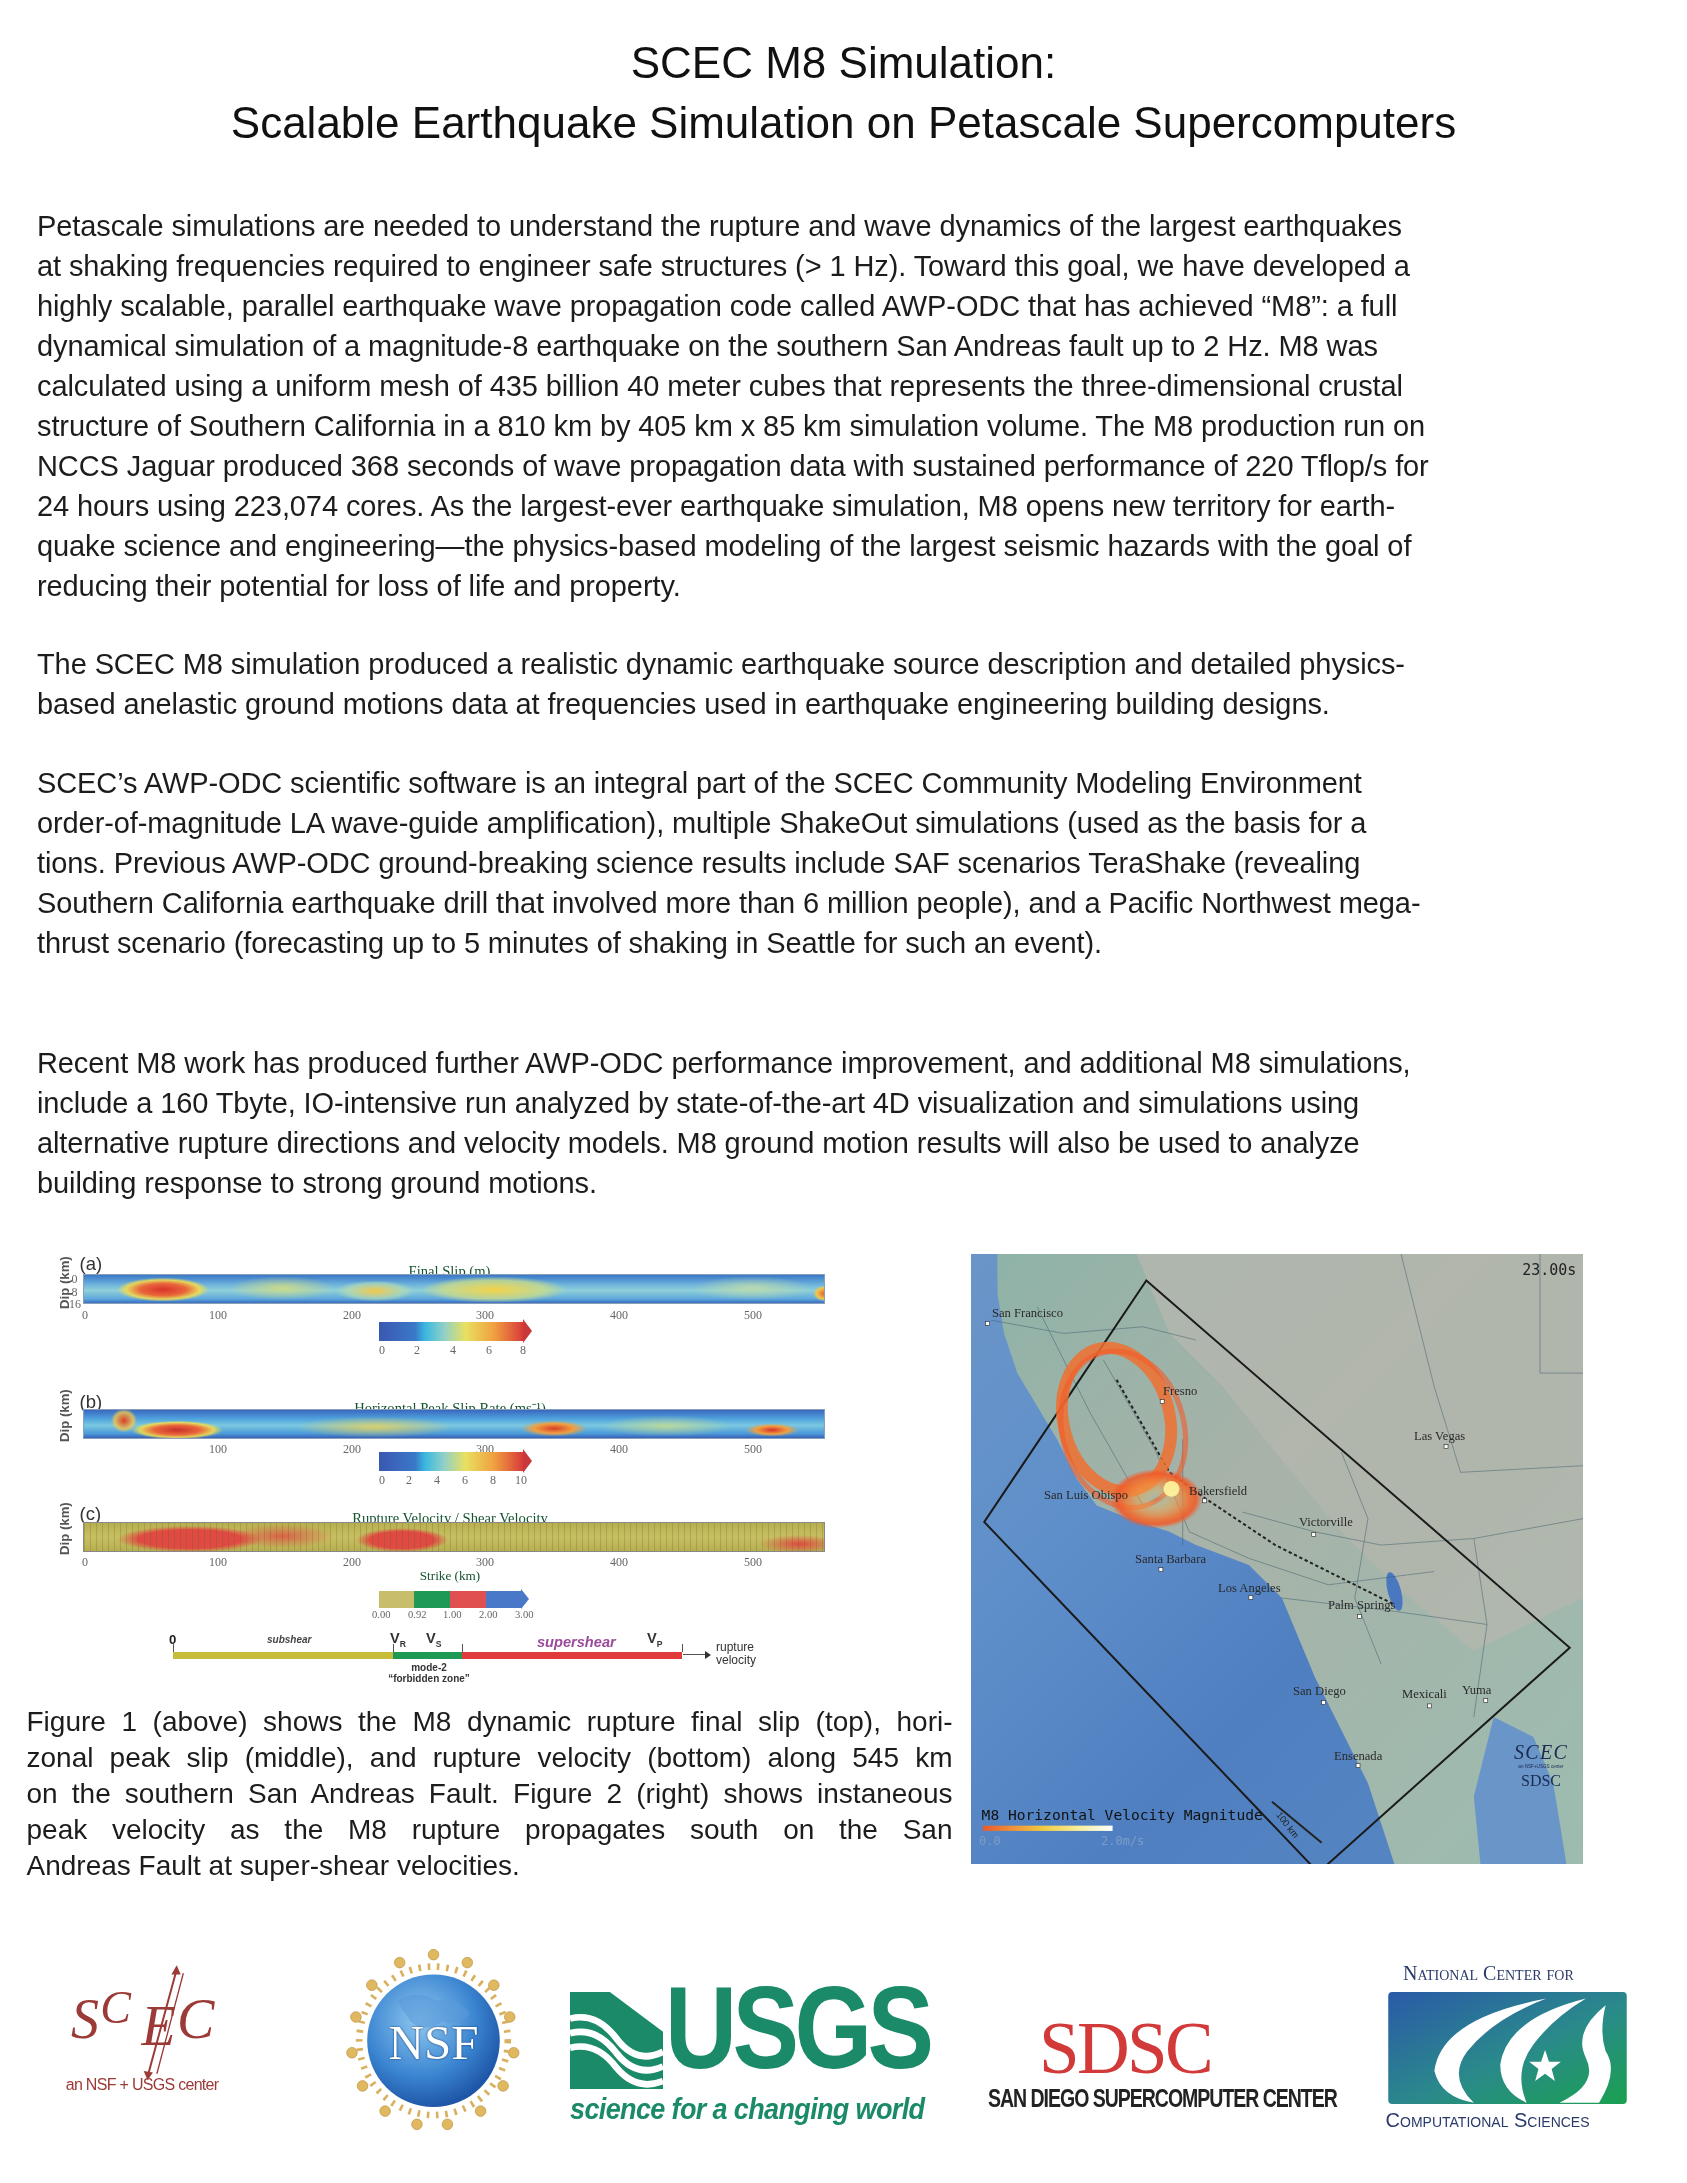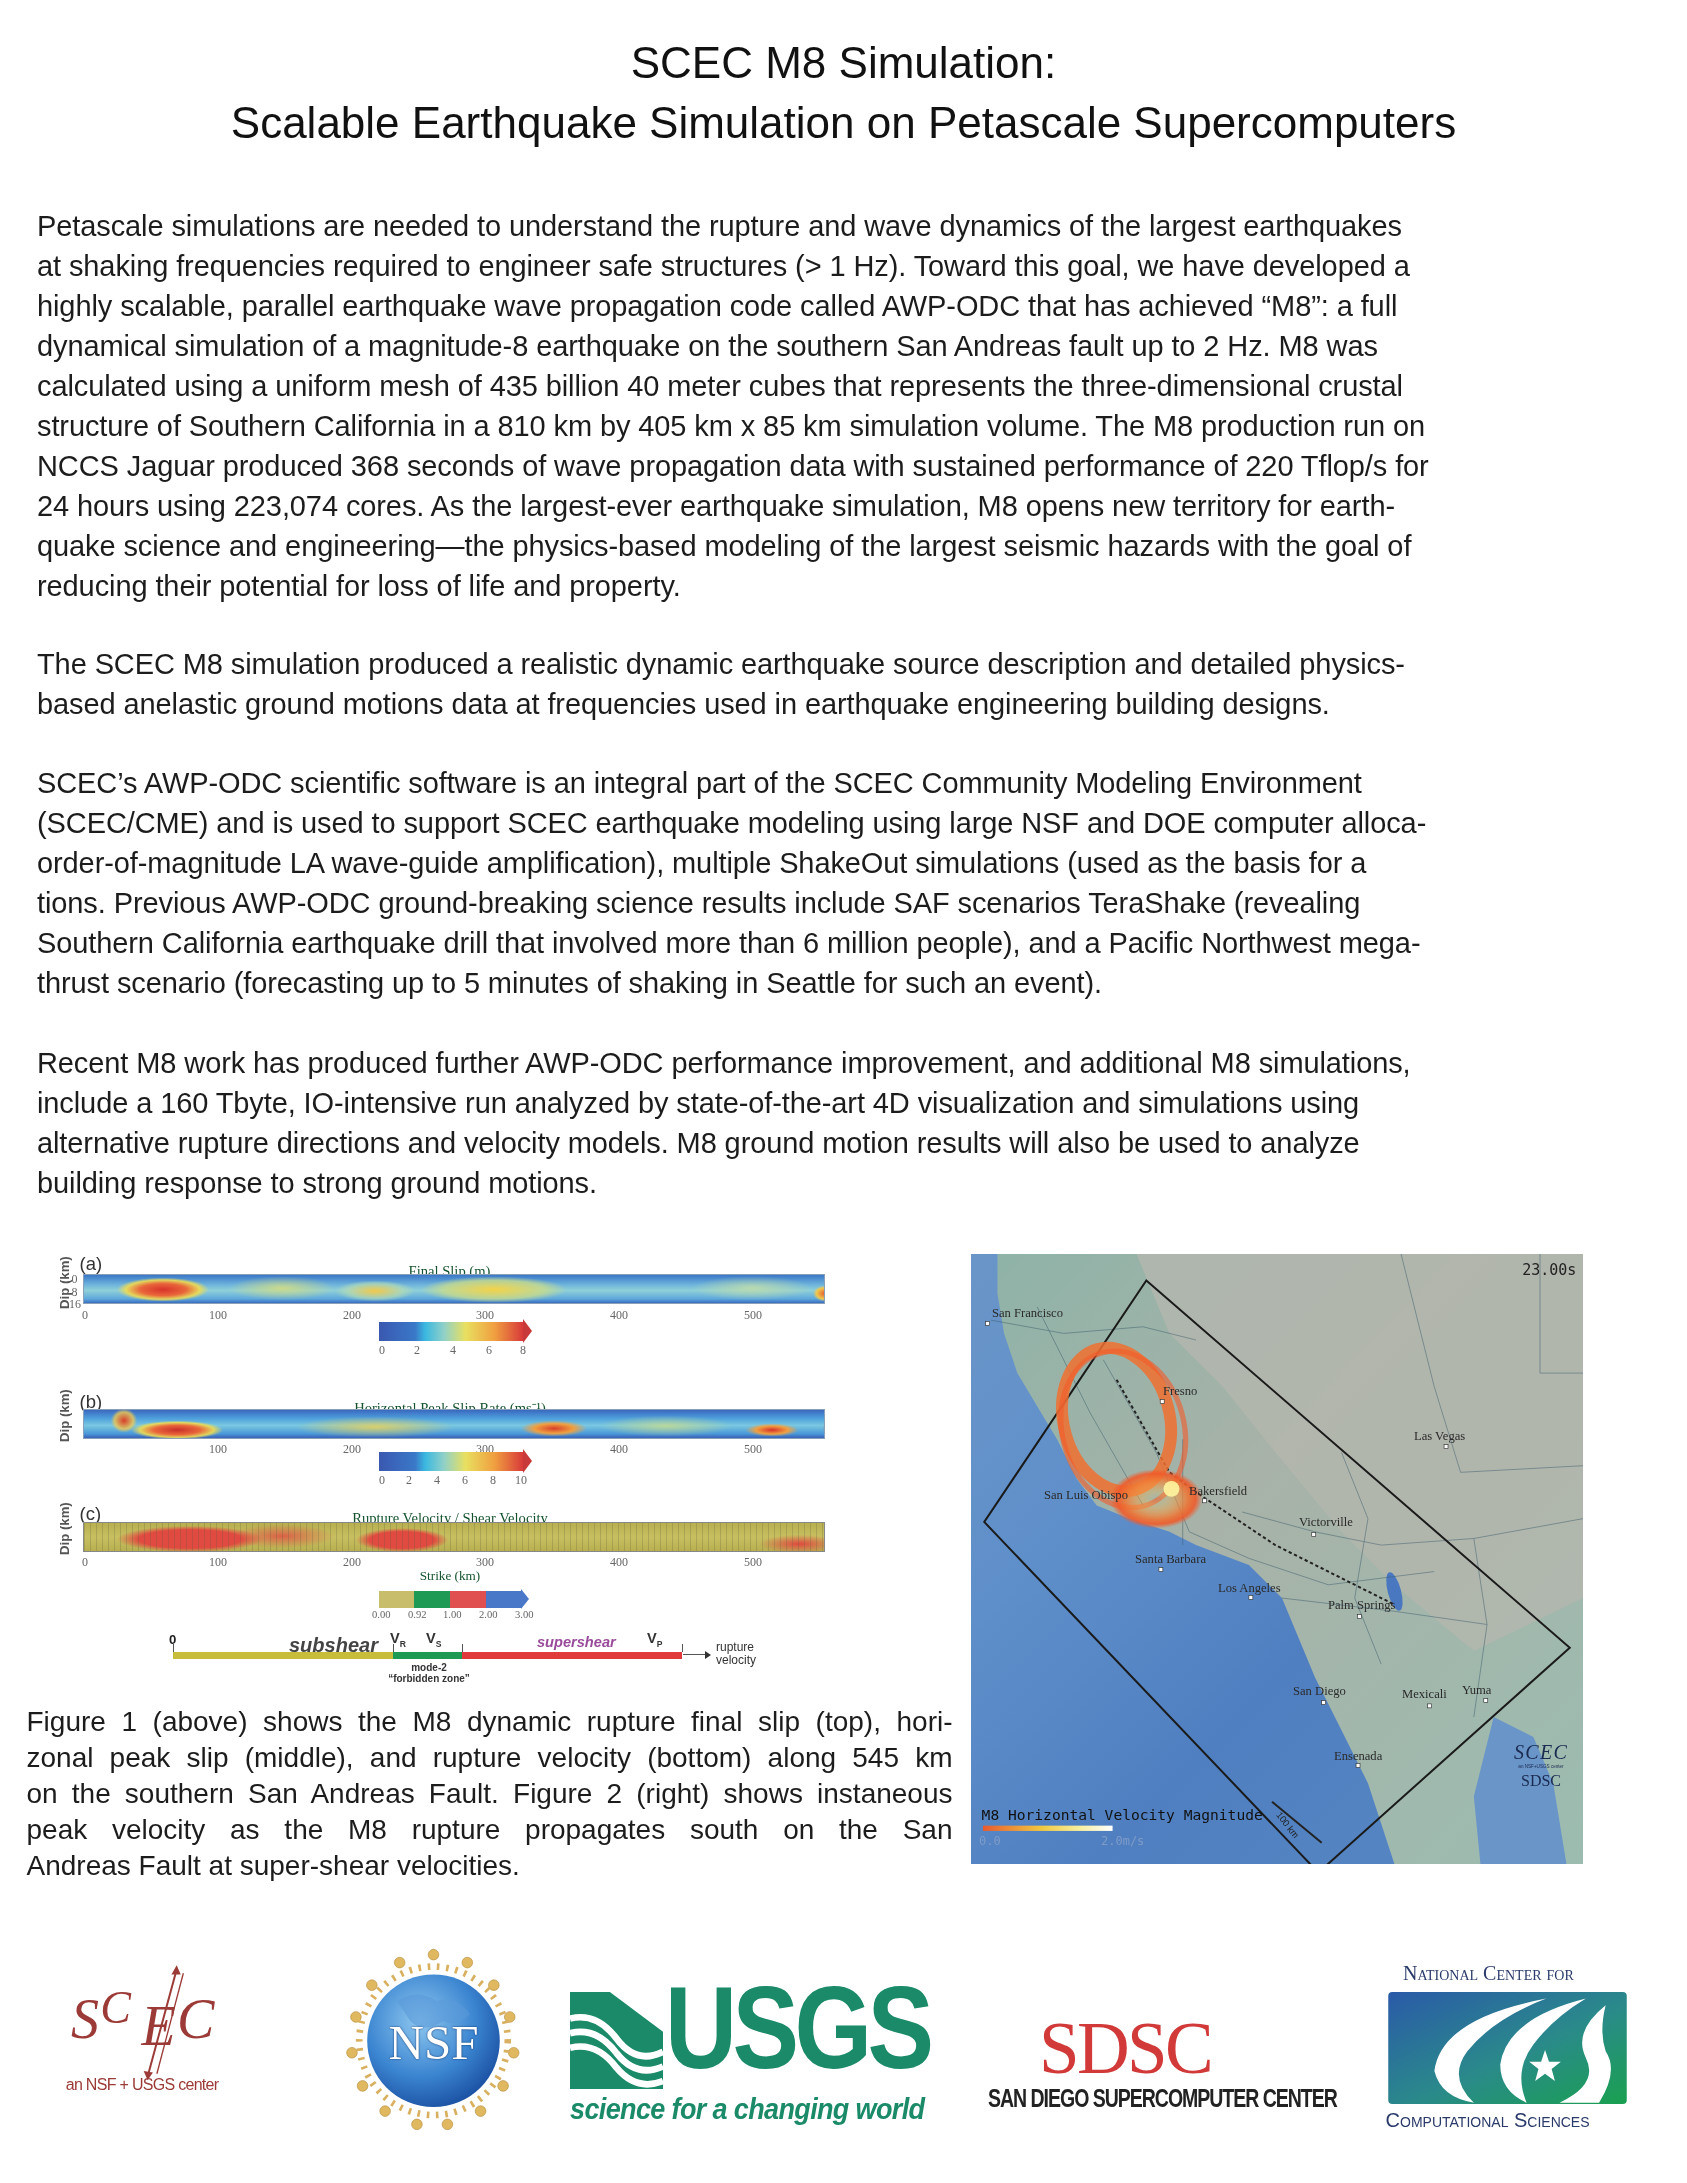--- a/index.html
+++ b/index.html
@@ -51,21 +51,20 @@
   <span class="ln">reducing their potential for loss of life and property.</span>
 </div>
 
 <div class="abs para" style="top:644px;">
   <span class="ln">The SCEC M8 simulation produced a realistic dynamic earthquake source description and detailed physics-</span>
   <span class="ln">based anelastic ground motions data at frequencies used in earthquake engineering building designs.</span>
 </div>
 
 <div class="abs para" style="top:763px;">
   <span class="ln">SCEC’s AWP-ODC scientific software is an integral part of the SCEC Community Modeling Environment</span>
-  <span class="ln">(SCEC/CME) and is used to support SCEC earthquake modeling using large NSF and DOE computer alloca-</span>
   <span class="ln">order-of-magnitude LA wave-guide amplification), multiple ShakeOut simulations (used as the basis for a</span>
   <span class="ln">tions. Previous AWP-ODC ground-breaking science results include SAF scenarios TeraShake (revealing</span>
   <span class="ln">Southern California earthquake drill that involved more than 6 million people), and a Pacific Northwest mega-</span>
   <span class="ln">thrust scenario (forecasting up to 5 minutes of shaking in Seattle for such an event).</span>
 </div>
 
 <div class="abs para" style="top:1043px;">
   <span class="ln">Recent M8 work has produced further AWP-ODC performance improvement, and additional M8 simulations,</span>
   <span class="ln">include a 160 Tbyte, IO-intensive run analyzed by state-of-the-art 4D visualization and simulations using</span>
   <span class="ln">alternative rupture directions and velocity models. M8 ground motion results will also be used to analyze</span>
@@ -154,21 +153,21 @@
   <div class="abs" style="left:397px; top:347px; width:36px; height:17px; background:#e05050;"></div>
   <div class="abs" style="left:433px; top:347px; width:36px; height:17px; background:#4a78c8;"></div>
   <div class="abs cbar-arrow" style="left:468px; top:345px; border-top-width:10px; border-bottom-width:10px; border-left:8px solid #4a78c8;"></div>
   <div class="abs tick" style="left:319px; top:365px; font-size:10.6px;">0.00</div>
   <div class="abs tick" style="left:355px; top:365px; font-size:10.6px;">0.92</div>
   <div class="abs tick" style="left:390px; top:365px; font-size:10.6px;">1.00</div>
   <div class="abs tick" style="left:426px; top:365px; font-size:10.6px;">2.00</div>
   <div class="abs tick" style="left:462px; top:365px; font-size:10.6px;">3.00</div>
 
   <div class="abs" style="left:116px; top:388px; font-size:13.2px; font-weight:bold; color:#222;">0</div>
-  <div class="abs" style="left:236px; top:390px; font-size:20px; font-weight:bold; font-style:italic; color:#444;">subshear</div>
+  <div class="abs" style="left:214px; top:390px; font-size:10px; font-weight:bold; font-style:italic; color:#444;">subshear</div>
   <div class="abs" style="left:337px; top:386px; font-size:14.6px; font-weight:bold; color:#333;"><span>V</span><sub style="font-size:8.6px;">R</sub></div>
   <div class="abs" style="left:373px; top:386px; font-size:14.6px; font-weight:bold; color:#333;"><span>V</span><sub style="font-size:8.6px;">S</sub></div>
   <div class="abs" style="left:484px; top:390px; font-size:14.6px; font-weight:bold; font-style:italic; color:#9a4a9a;">supershear</div>
   <div class="abs" style="left:594px; top:386px; font-size:14.6px; font-weight:bold; color:#333;"><span>V</span><sub style="font-size:8.6px;">P</sub></div>
   <div class="abs" style="left:120px; top:408px; width:220px; height:6.6px; background:#c8bd3a;"></div>
   <div class="abs" style="left:340px; top:408px; width:69px; height:6.6px; background:#1f9a55;"></div>
   <div class="abs" style="left:409px; top:408px; width:220px; height:6.6px; background:#e03a3a;"></div>
   <div class="abs" style="left:120px; top:400px; width:1.3px; height:8px; background:#555;"></div>
   <div class="abs" style="left:340px; top:400px; width:1.3px; height:8px; background:#555;"></div>
   <div class="abs" style="left:409px; top:400px; width:1.3px; height:8px; background:#555;"></div>

